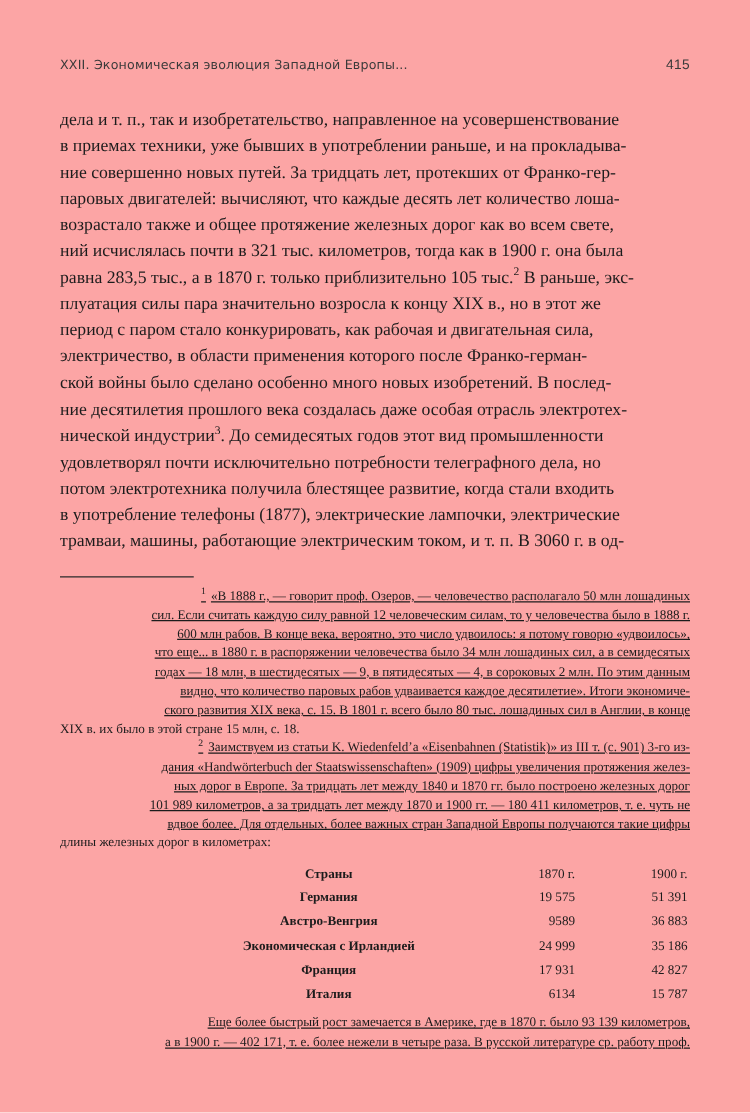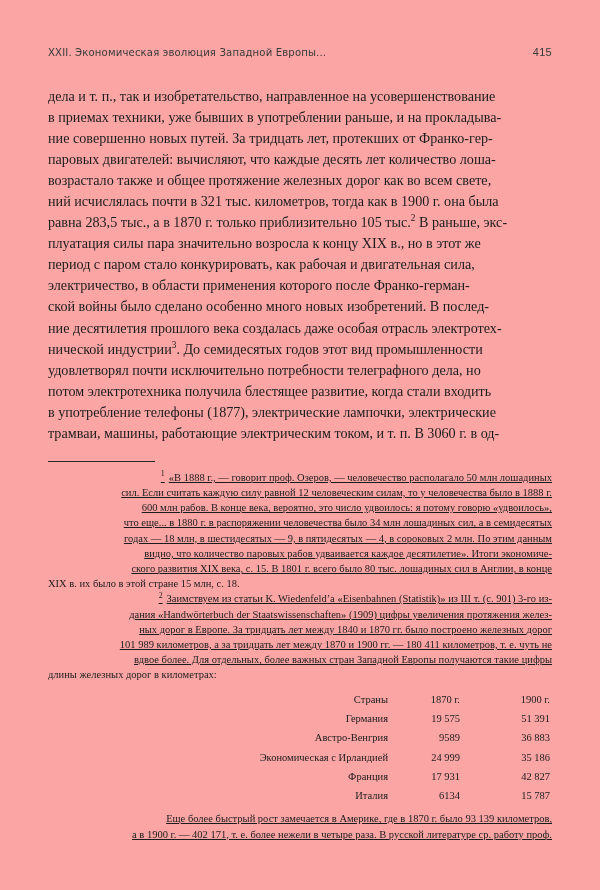--- a/index.html
+++ b/index.html
@@ -121,21 +121,22 @@
     font-size: 10.5px;
     line-height: 19.3px;
   }
   .rail-table td {
     padding: 0;
     white-space: nowrap;
   }
   .rail-table .c-country {
     width: 250px;
     padding-left: 90px;
-    text-align: right;
+    text-align: center;
+    font-weight: bold;
   }
   .rail-table .c-num {
     width: 72px;
     text-align: right;
     padding-right: 18px;
   }
   .rail-table .c-num2 {
     width: 72px;
     text-align: right;
   }

